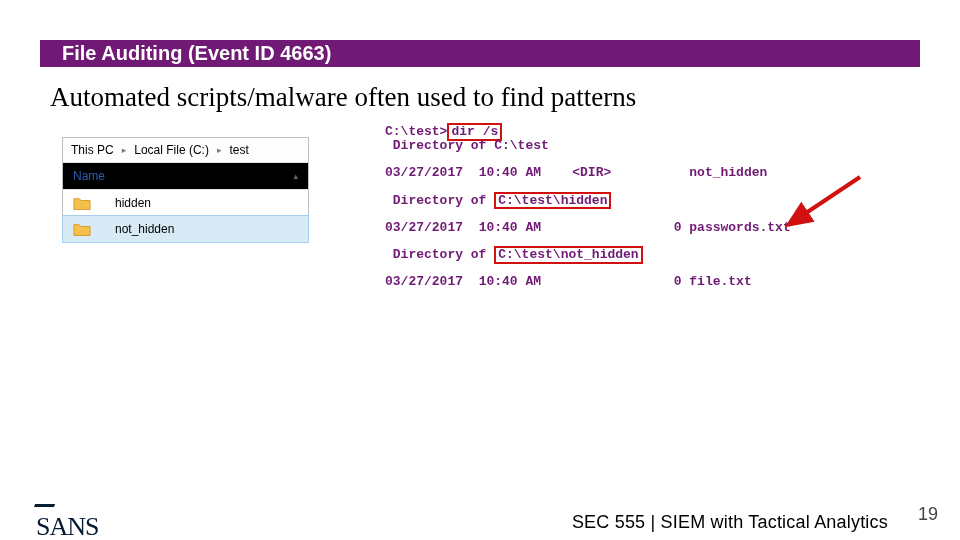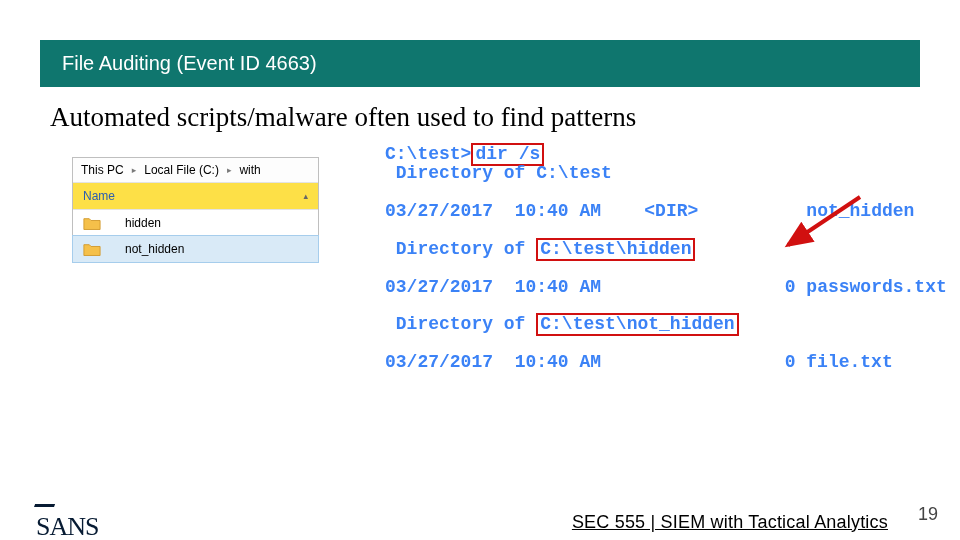--- a/index.html
+++ b/index.html
@@ -5,25 +5,25 @@
   html, body {
     margin: 0;
     padding: 0;
     width: 960px;
     height: 540px;
     background: #ffffff;
     font-family: Arial, Helvetica, sans-serif;
     overflow: hidden;
   }
   .title-bar {
-    background: #0f766e;
+    background: #701a75;
     color: #ffffff;
     font-size: 20px;
-    font-weight: normal;
-    padding: 12px 22px;
+    font-weight: bold;
+    padding: 2px 22px;
     margin: 40px 40px 0 40px;
   }
   .body {
     margin: 12px 50px 0 50px;
     font-family: "Palatino Linotype", Georgia, serif;
     font-size: 27px;
     line-height: 1.35;
     color: #000;
   }
   .body ul {
@@ -44,21 +44,21 @@
     font-size: 24px;
     color: #000;
   }
   .graphics {
     position: relative;
     margin: 14px 50px 0 50px;
     height: 210px;
   }
   .explorer {
     position: absolute;
-    left: 22px;
+    left: 12px;
     top: 8px;
     width: 245px;
     border: 1px solid #bfbfbf;
     background: #ffffff;
     font-family: "Segoe UI", Arial, sans-serif;
     font-size: 12px;
   }
   .explorer-crumb {
     display: flex;
     align-items: center;
@@ -71,21 +71,21 @@
     color: #7a7a7a;
     font-size: 9px;
     margin: 0 2px;
   }
   .explorer-head {
     display: flex;
     align-items: center;
     padding: 6px 10px;
     color: #2a5db0;
     border-bottom: 1px solid #e3e3e3;
-    background: #fde047;
+    background: #000000;
   }
   .explorer-head .sort {
     margin-left: auto;
     color: #666;
     font-size: 9px;
   }
   .explorer-row {
     display: flex;
     align-items: center;
     gap: 24px;
@@ -100,23 +100,23 @@
     height: 14px;
     display: inline-block;
   }
   .folder-icon svg { display: block; }
 
   .term {
     position: absolute;
     left: 335px;
     top: -4px;
     font-family: "Courier New", monospace;
-    font-size: 18px;
+    font-size: 13px;
     font-weight: bold;
-    color: #3b82f6;
+    color: #701a75;
     line-height: 1.05;
     white-space: pre;
   }
   .term .rbox {
     display: inline-block;
     border: 2px solid #d11010;
     padding: 0 2px;
     margin: -2px 0;
   }
   .arrow {
@@ -154,21 +154,20 @@
     height: 3px;
     border-top: 3px solid #071b33;
     transform: skewX(-20deg);
   }
   .course {
     margin-left: auto;
     font-family: Arial, sans-serif;
     font-size: 18px;
     color: #000;
     letter-spacing: 0.2px;
-    text-decoration: underline;
   }
   .pagenum {
     margin: 0 22px 16px 14px;
     font-family: Arial, sans-serif;
     font-size: 18px;
     color: #444;
   }
 </style>
 </head>
 <body>
@@ -182,21 +181,21 @@
 </div>
 
 <div class="graphics">
 
   <div class="explorer">
     <div class="explorer-crumb">
       <span>This PC</span>
       <span class="chev">▸</span>
       <span>Local File (C:)</span>
       <span class="chev">▸</span>
-      <span>with</span>
+      <span>test</span>
     </div>
     <div class="explorer-head">
       <span>Name</span>
       <span class="sort">▴</span>
     </div>
     <div class="explorer-row">
       <span class="folder-icon">
         <svg viewBox="0 0 20 16">
             <path d="M1 3h6l2 2h10v10H1z" fill="#f5c04a" stroke="#d1982a"></path>
           </svg>

